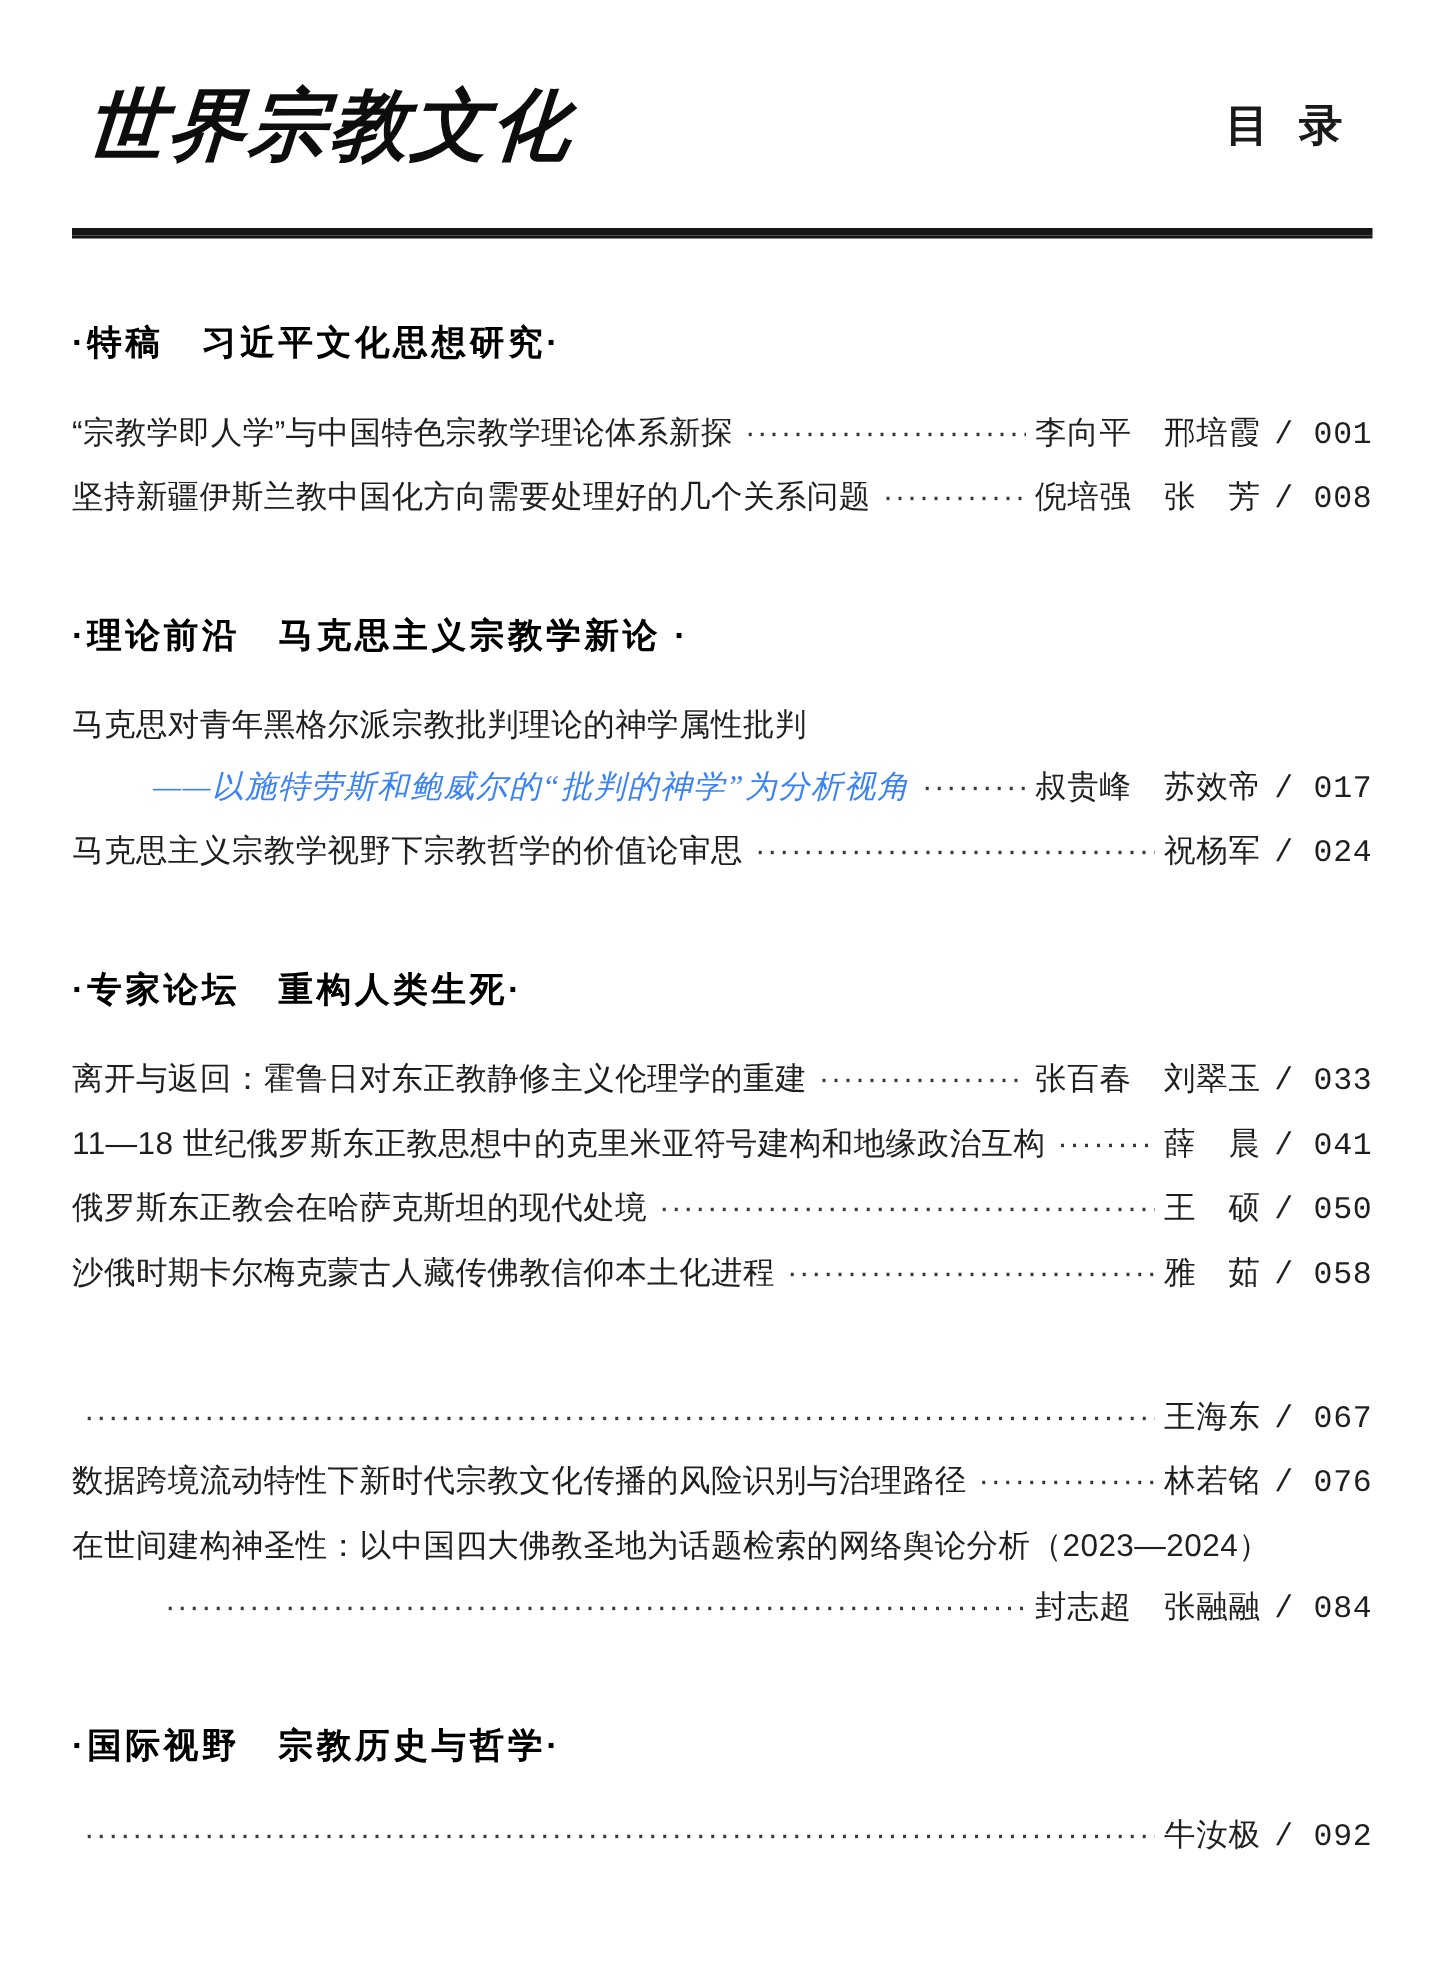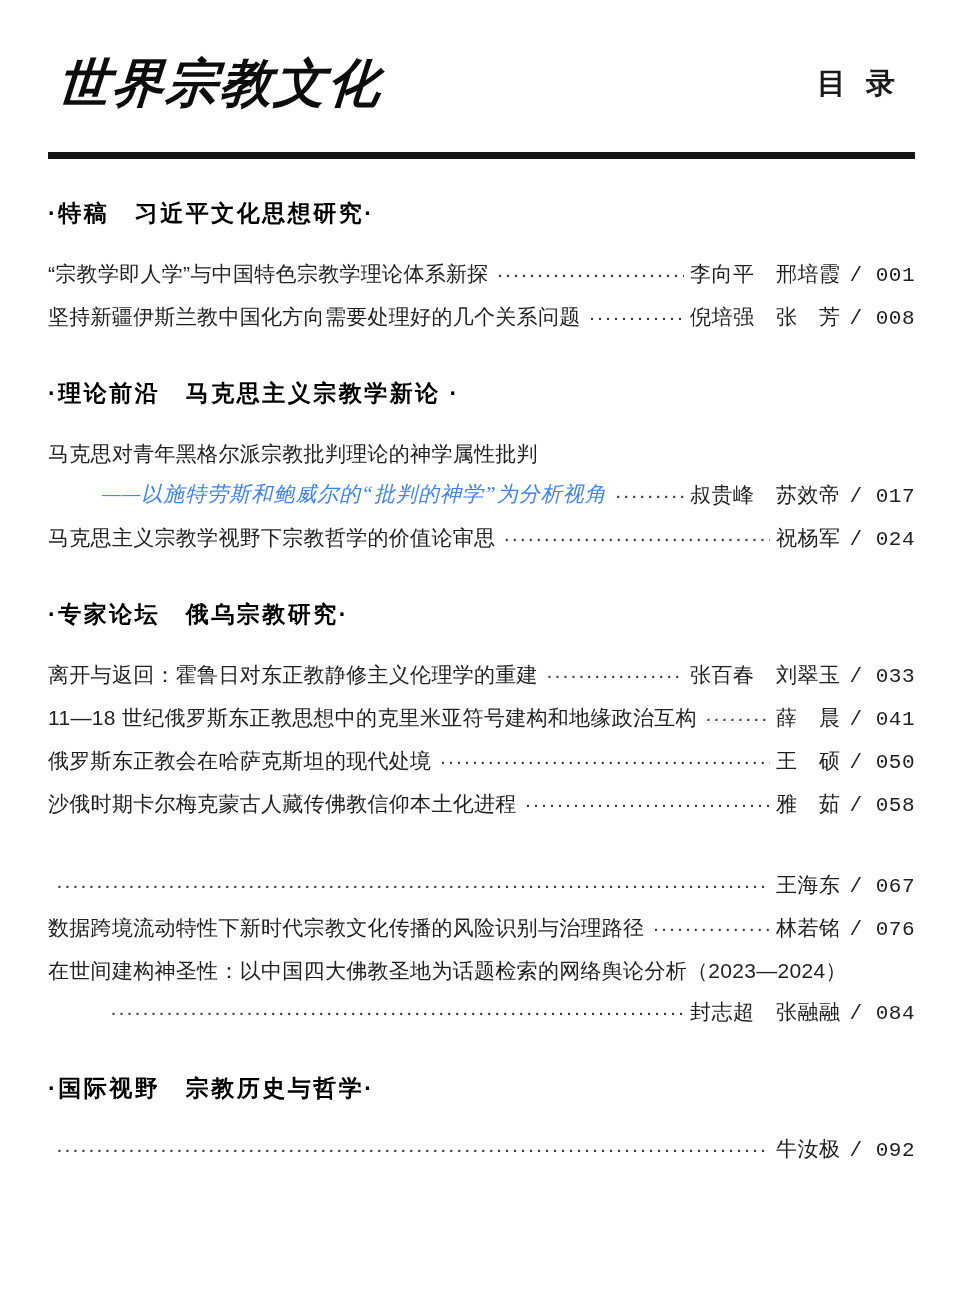--- a/index.html
+++ b/index.html
@@ -26,21 +26,21 @@
     letter-spacing:6px; margin-right:14px; white-space:nowrap;
   }
 
   .double-rule {
     margin-top:36px;
     height:3px;
     border-top:5px solid #161616;
     border-bottom:2px solid #161616;
   }
 
-  #sections .section { margin-top:38px; }
+  #sections .section { margin-top:53px; }
   #sections .section:first-child { }
 
   .section-title {
     font-size:23px; font-weight:bold; color:#000;
     letter-spacing:2.5px; line-height:32px; margin-bottom:24px;
     white-space:nowrap;
   }
 
   .entry-line {
     display:flex; align-items:flex-start;
@@ -100,21 +100,21 @@
           <span class="leader">······················································································································································</span>
           <span class="entry-byline"><span class="entry-authors">叔贵峰　苏效帝</span><span class="entry-page">/ 017</span></span>
         </div>
         <div class="entry-line">
           <span class="entry-title">马克思主义宗教学视野下宗教哲学的价值论审思</span>
           <span class="leader">······················································································································································</span>
           <span class="entry-byline"><span class="entry-authors">祝杨军</span><span class="entry-page">/ 024</span></span>
         </div>
       </div>
       <div class="section">
-        <div class="section-title">·专家论坛　俄乌宗教研究·</div>
+        <div class="section-title">·专家论坛　重构人类生死·</div>
         <div class="entry-line">
           <span class="entry-title">离开与返回：霍鲁日对东正教静修主义伦理学的重建</span>
           <span class="leader">······················································································································································</span>
           <span class="entry-byline"><span class="entry-authors">张百春　刘翠玉</span><span class="entry-page">/ 033</span></span>
         </div>
         <div class="entry-line">
           <span class="entry-title">11—18 世纪俄罗斯东正教思想中的克里米亚符号建构和地缘政治互构</span>
           <span class="leader">······················································································································································</span>
           <span class="entry-byline"><span class="entry-authors">薛　晨</span><span class="entry-page">/ 041</span></span>
         </div>

